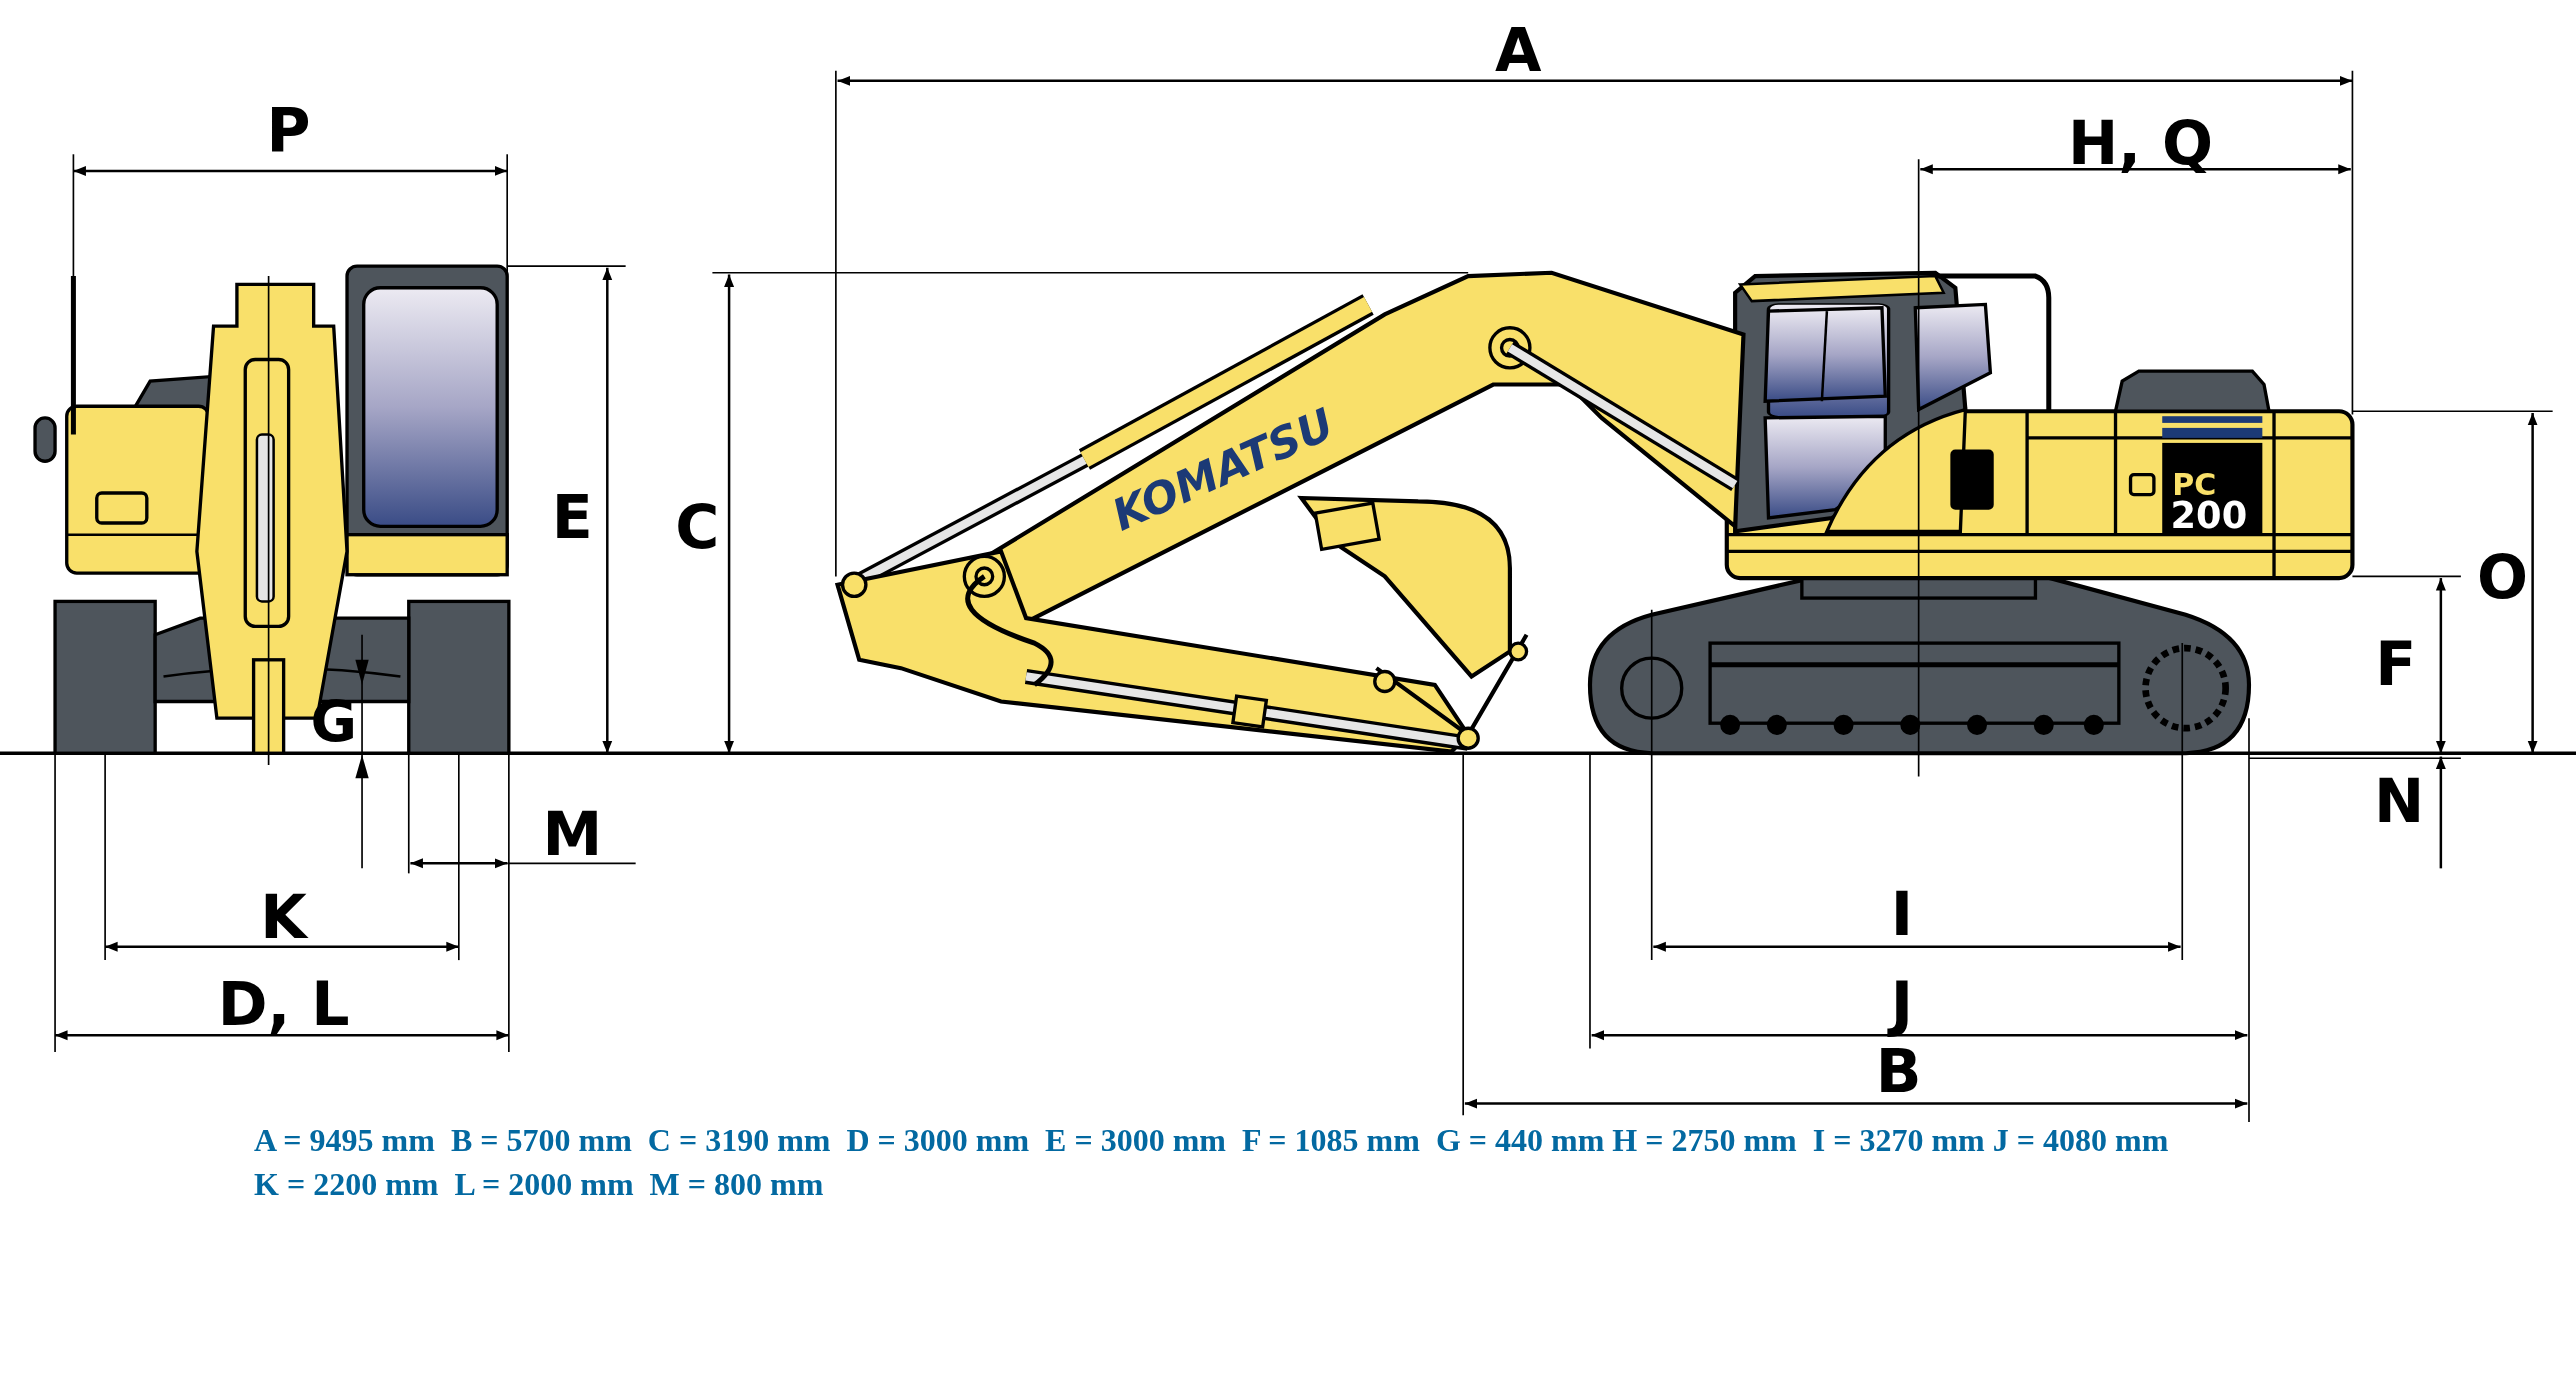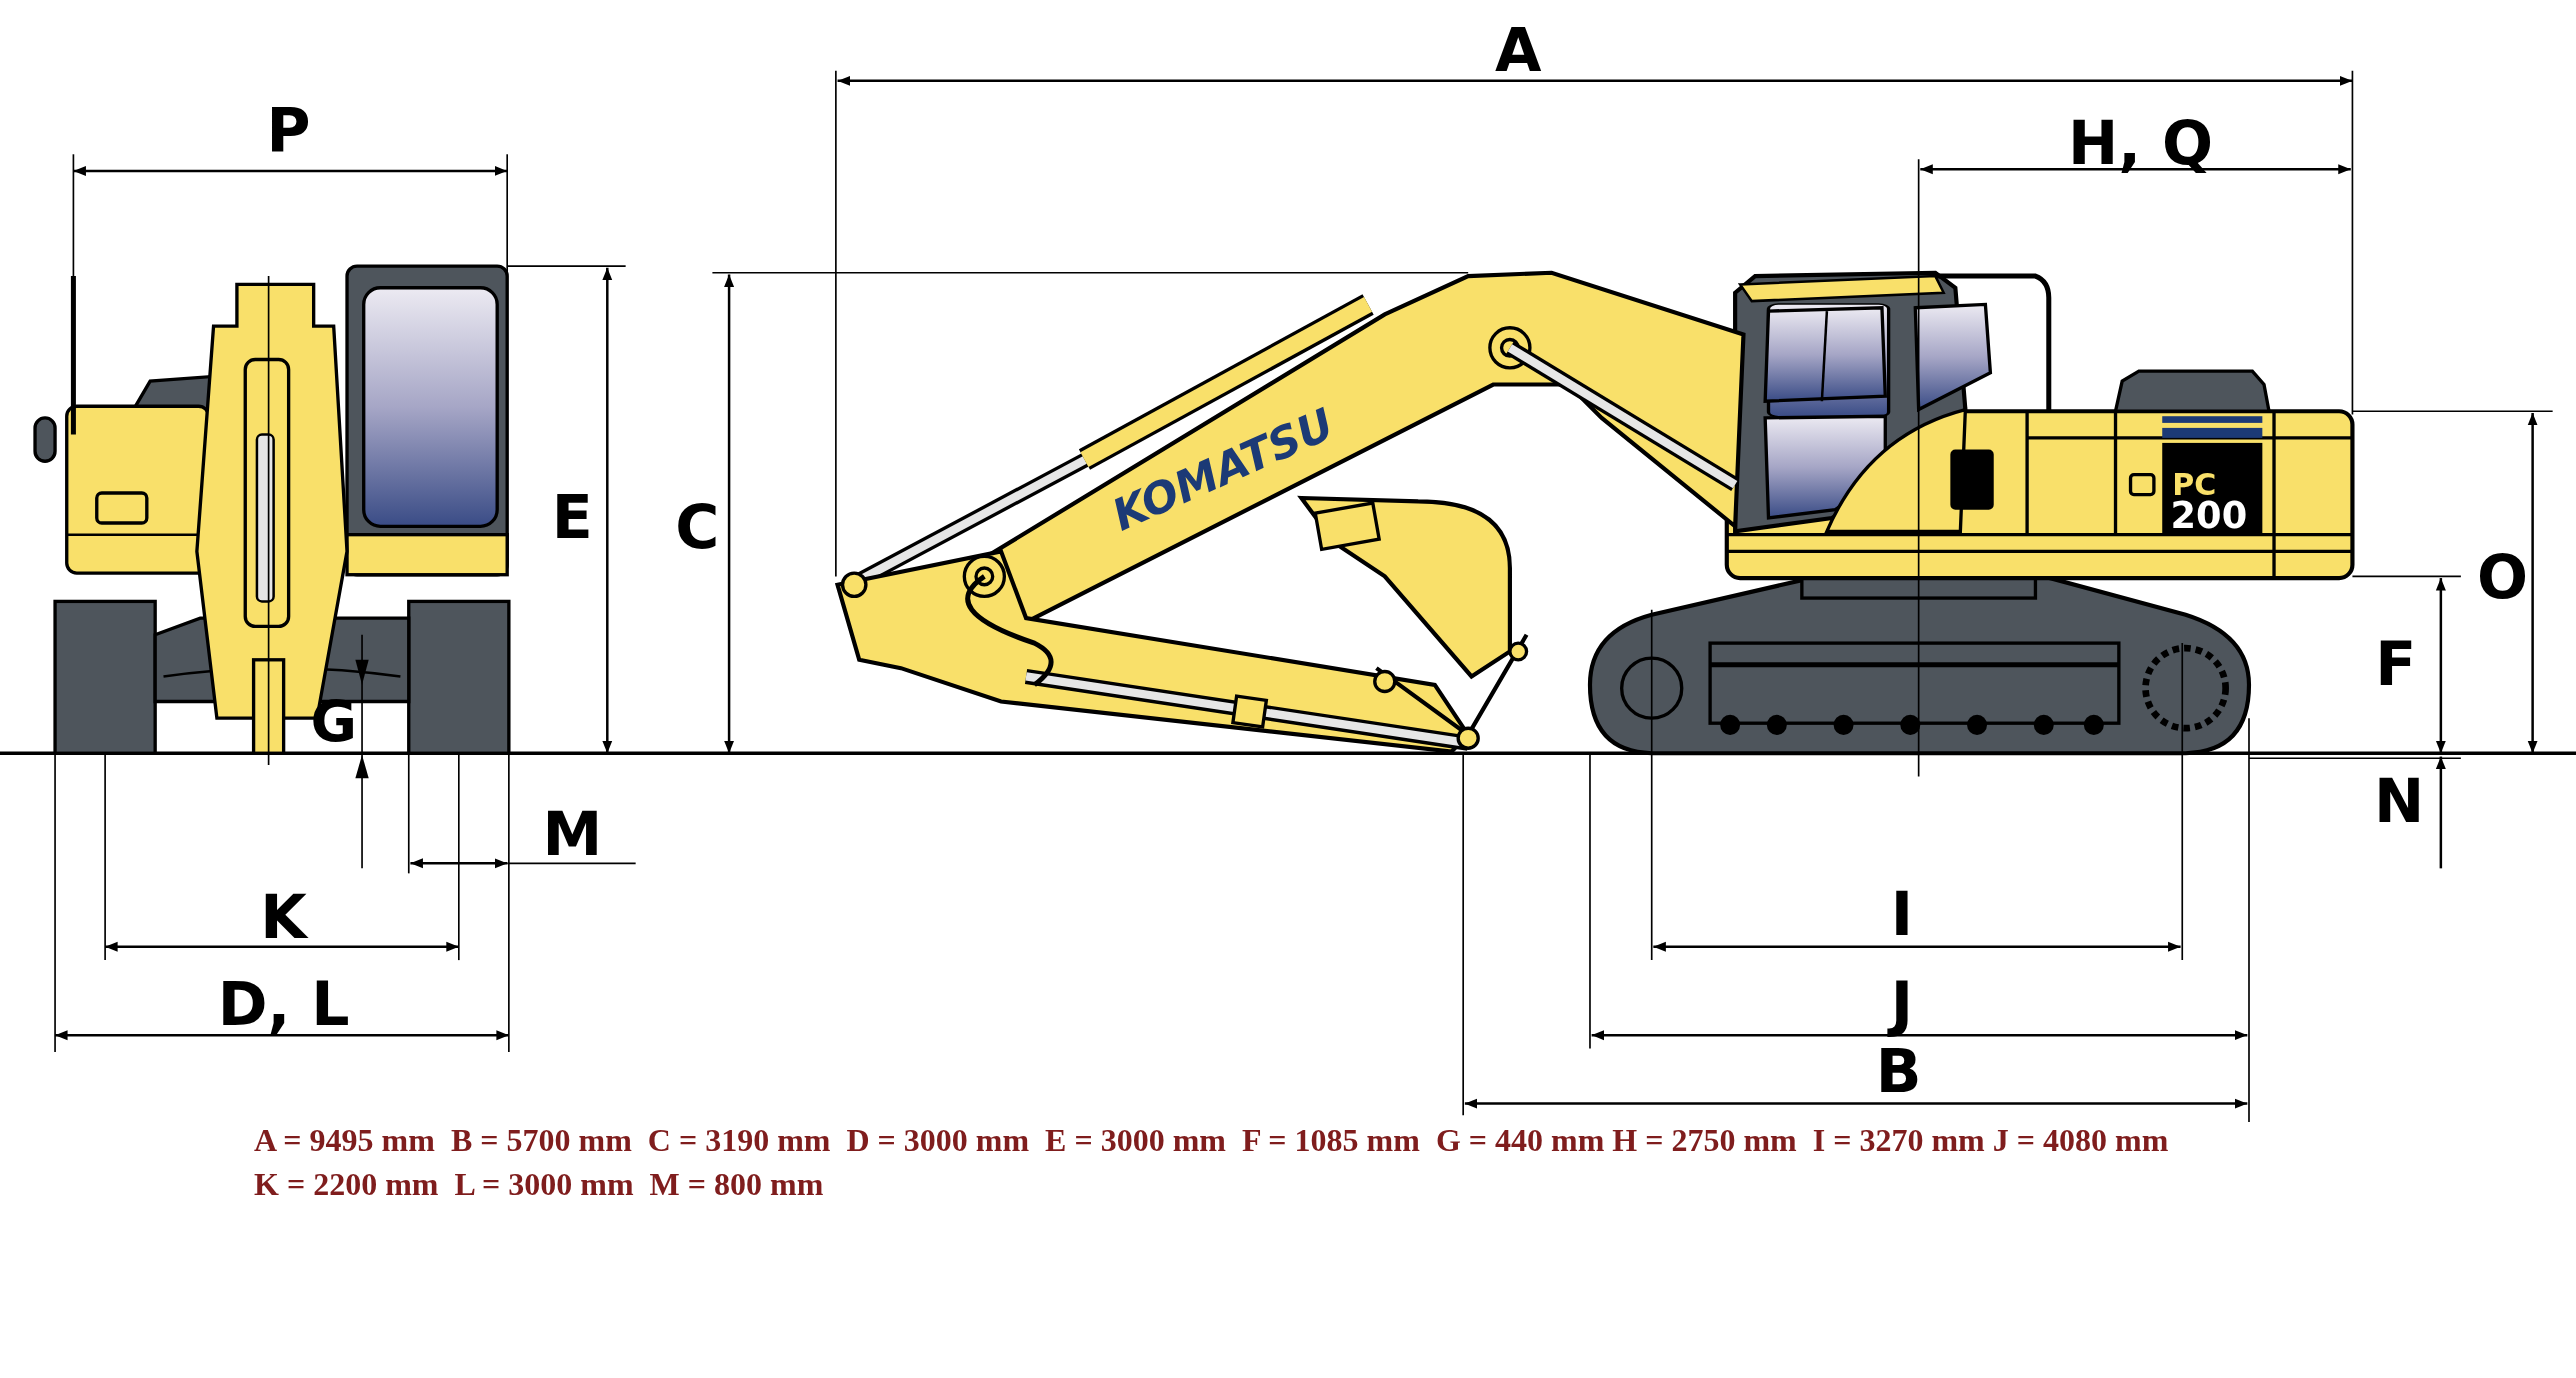--- a/index.html
+++ b/index.html
@@ -1,19 +1,19 @@
 <!DOCTYPE html>
 <html style="font-size:9px"><head>
 <meta charset="utf-8">
 <style>
   html, body { margin:0; padding:0; background:#ffffff; }
   body { width:2576px; height:1378px; overflow:hidden; position:relative; }
   #stage { position:absolute; left:0; top:0; width:2576px; height:1378px; }
   .dimlabel { font-family:"DejaVu Sans", sans-serif; font-weight:bold; fill:#000; }
-  .spec-line { position:absolute; left:254px; font-family:"Liberation Serif", serif; font-weight:bold; color:#7f1d1d; font-size:32px; white-space:pre; letter-spacing:0px; }
+  .spec-line { position:absolute; left:254px; font-family:"Liberation Serif", serif; font-weight:bold; color:#0369a1; font-size:32px; white-space:pre; letter-spacing:0px; }
   .logo { font-family:"DejaVu Sans", sans-serif; font-weight:bold; font-style:italic; fill:#1c3a76; }
   .badge { font-family:"DejaVu Sans", sans-serif; font-weight:bold; }
 </style>
 </head>
 <body>
 
 <svg id="stage" viewBox="0 0 1544 825" xmlns="http://www.w3.org/2000/svg">
   <defs>
     <linearGradient id="glass" x1="0" y1="0" x2="0" y2="1">
       <stop offset="0" stop-color="#ECEAF2"></stop>
@@ -202,14 +202,14 @@
     <line x1="954" y1="620" x2="1347" y2="620" stroke="#000" stroke-width="1.5" marker-start="url(#arr)" marker-end="url(#arr)"></line>
     <text class="dimlabel" x="1140" y="613" font-size="36" text-anchor="middle">J</text>
 
     <line x1="877" y1="451" x2="877" y2="668" stroke="#000" stroke-width="1"></line>
     <line x1="878" y1="661" x2="1347" y2="661" stroke="#000" stroke-width="1.5" marker-start="url(#arr)" marker-end="url(#arr)"></line>
     <text class="dimlabel" x="1138" y="654" font-size="36" text-anchor="middle">B</text>
   </g>
 </svg>
 
 <div class="spec-line" style="top:1122px;">A = 9495 mm  B = 5700 mm  C = 3190 mm  D = 3000 mm  E = 3000 mm  F = 1085 mm  G = 440 mm H = 2750 mm  I = 3270 mm J = 4080 mm</div>
-<div class="spec-line" style="top:1166px;">K = 2200 mm  L = 3000 mm  M = 800 mm</div>
+<div class="spec-line" style="top:1166px;">K = 2200 mm  L = 2000 mm  M = 800 mm</div>
 
 
 </body></html>

